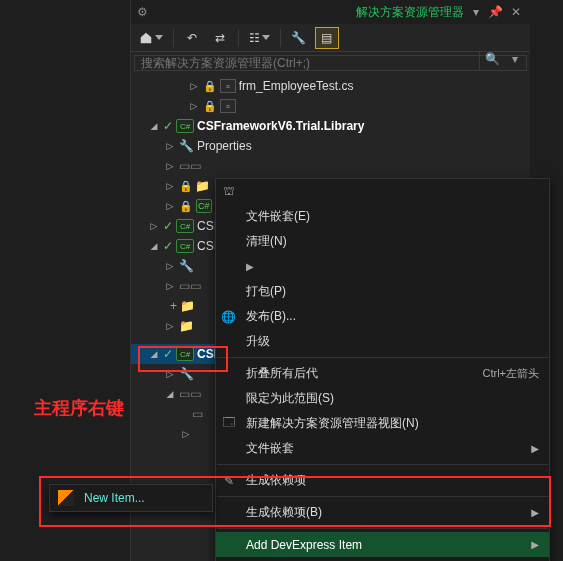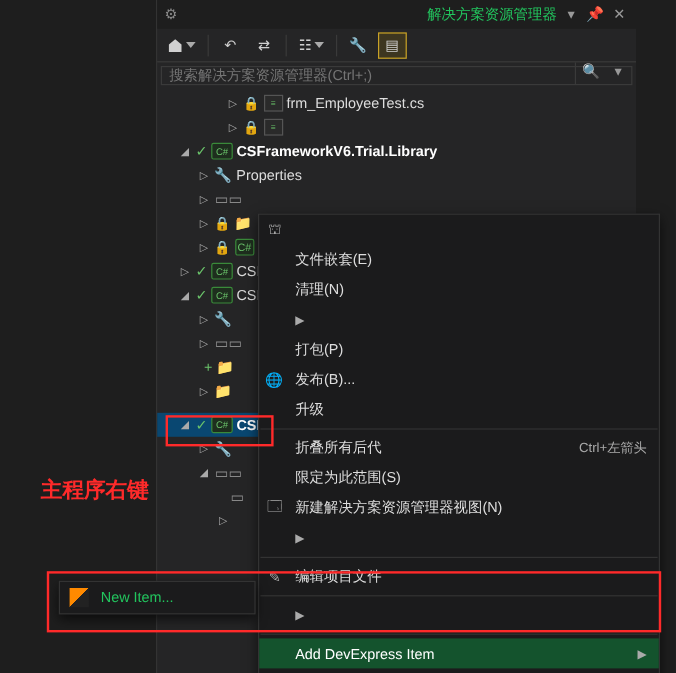--- a/index.html
+++ b/index.html
@@ -119,21 +119,21 @@
   
   .submenu {
     position:absolute;
     left:49px; top:484px;
     width:164px; height:28px;
     background:#1b1b1c;
     border:1px solid #333;
     box-shadow:0 4px 10px rgba(0,0,0,.6);
     display:flex; align-items:center;
     padding:0 8px; gap:10px;
-    color:#22c55e;
+    color:#5eead4;
   }
   .sub-icon {
     width:16px;height:16px;
     background: linear-gradient(135deg, #ff8a00 50%, #222 50%);
   }
 </style>
 </head>
 <body>
 
 <div class="panel">
@@ -314,30 +314,32 @@
   <div class="ctx-row">
       <span class="ctx-icon"></span>
       <span class="ctx-label">限定为此范围(S)</span>
     </div>
   <div class="ctx-row">
       <span class="ctx-icon">🗔</span>
       <span class="ctx-label">新建解决方案资源管理器视图(N)</span>
     </div>
   <div class="ctx-row">
       <span class="ctx-icon"></span>
+      <span class="ctx-label">文件嵌套</span>
       <span class="ctx-sub">▶</span>
     </div>
   <div class="ctx-sep"></div>
   <div class="ctx-row">
       <span class="ctx-icon">✎</span>
-      <span class="ctx-label">编辑项目文件</span>
+      <span class="ctx-label">生成依赖项</span>
     </div>
   <div class="ctx-sep"></div>
   <div class="ctx-row">
       <span class="ctx-icon"></span>
+      <span class="ctx-label">生成依赖项(B)</span>
       <span class="ctx-sub">▶</span>
     </div>
   <div class="ctx-sep"></div>
   <div class="ctx-row highlight">
       <span class="ctx-icon"></span>
       <span class="ctx-label">Add DevExpress Item</span>
       <span class="ctx-sub">▶</span>
     </div>
   <div class="ctx-row">
       <span class="ctx-icon"></span>

